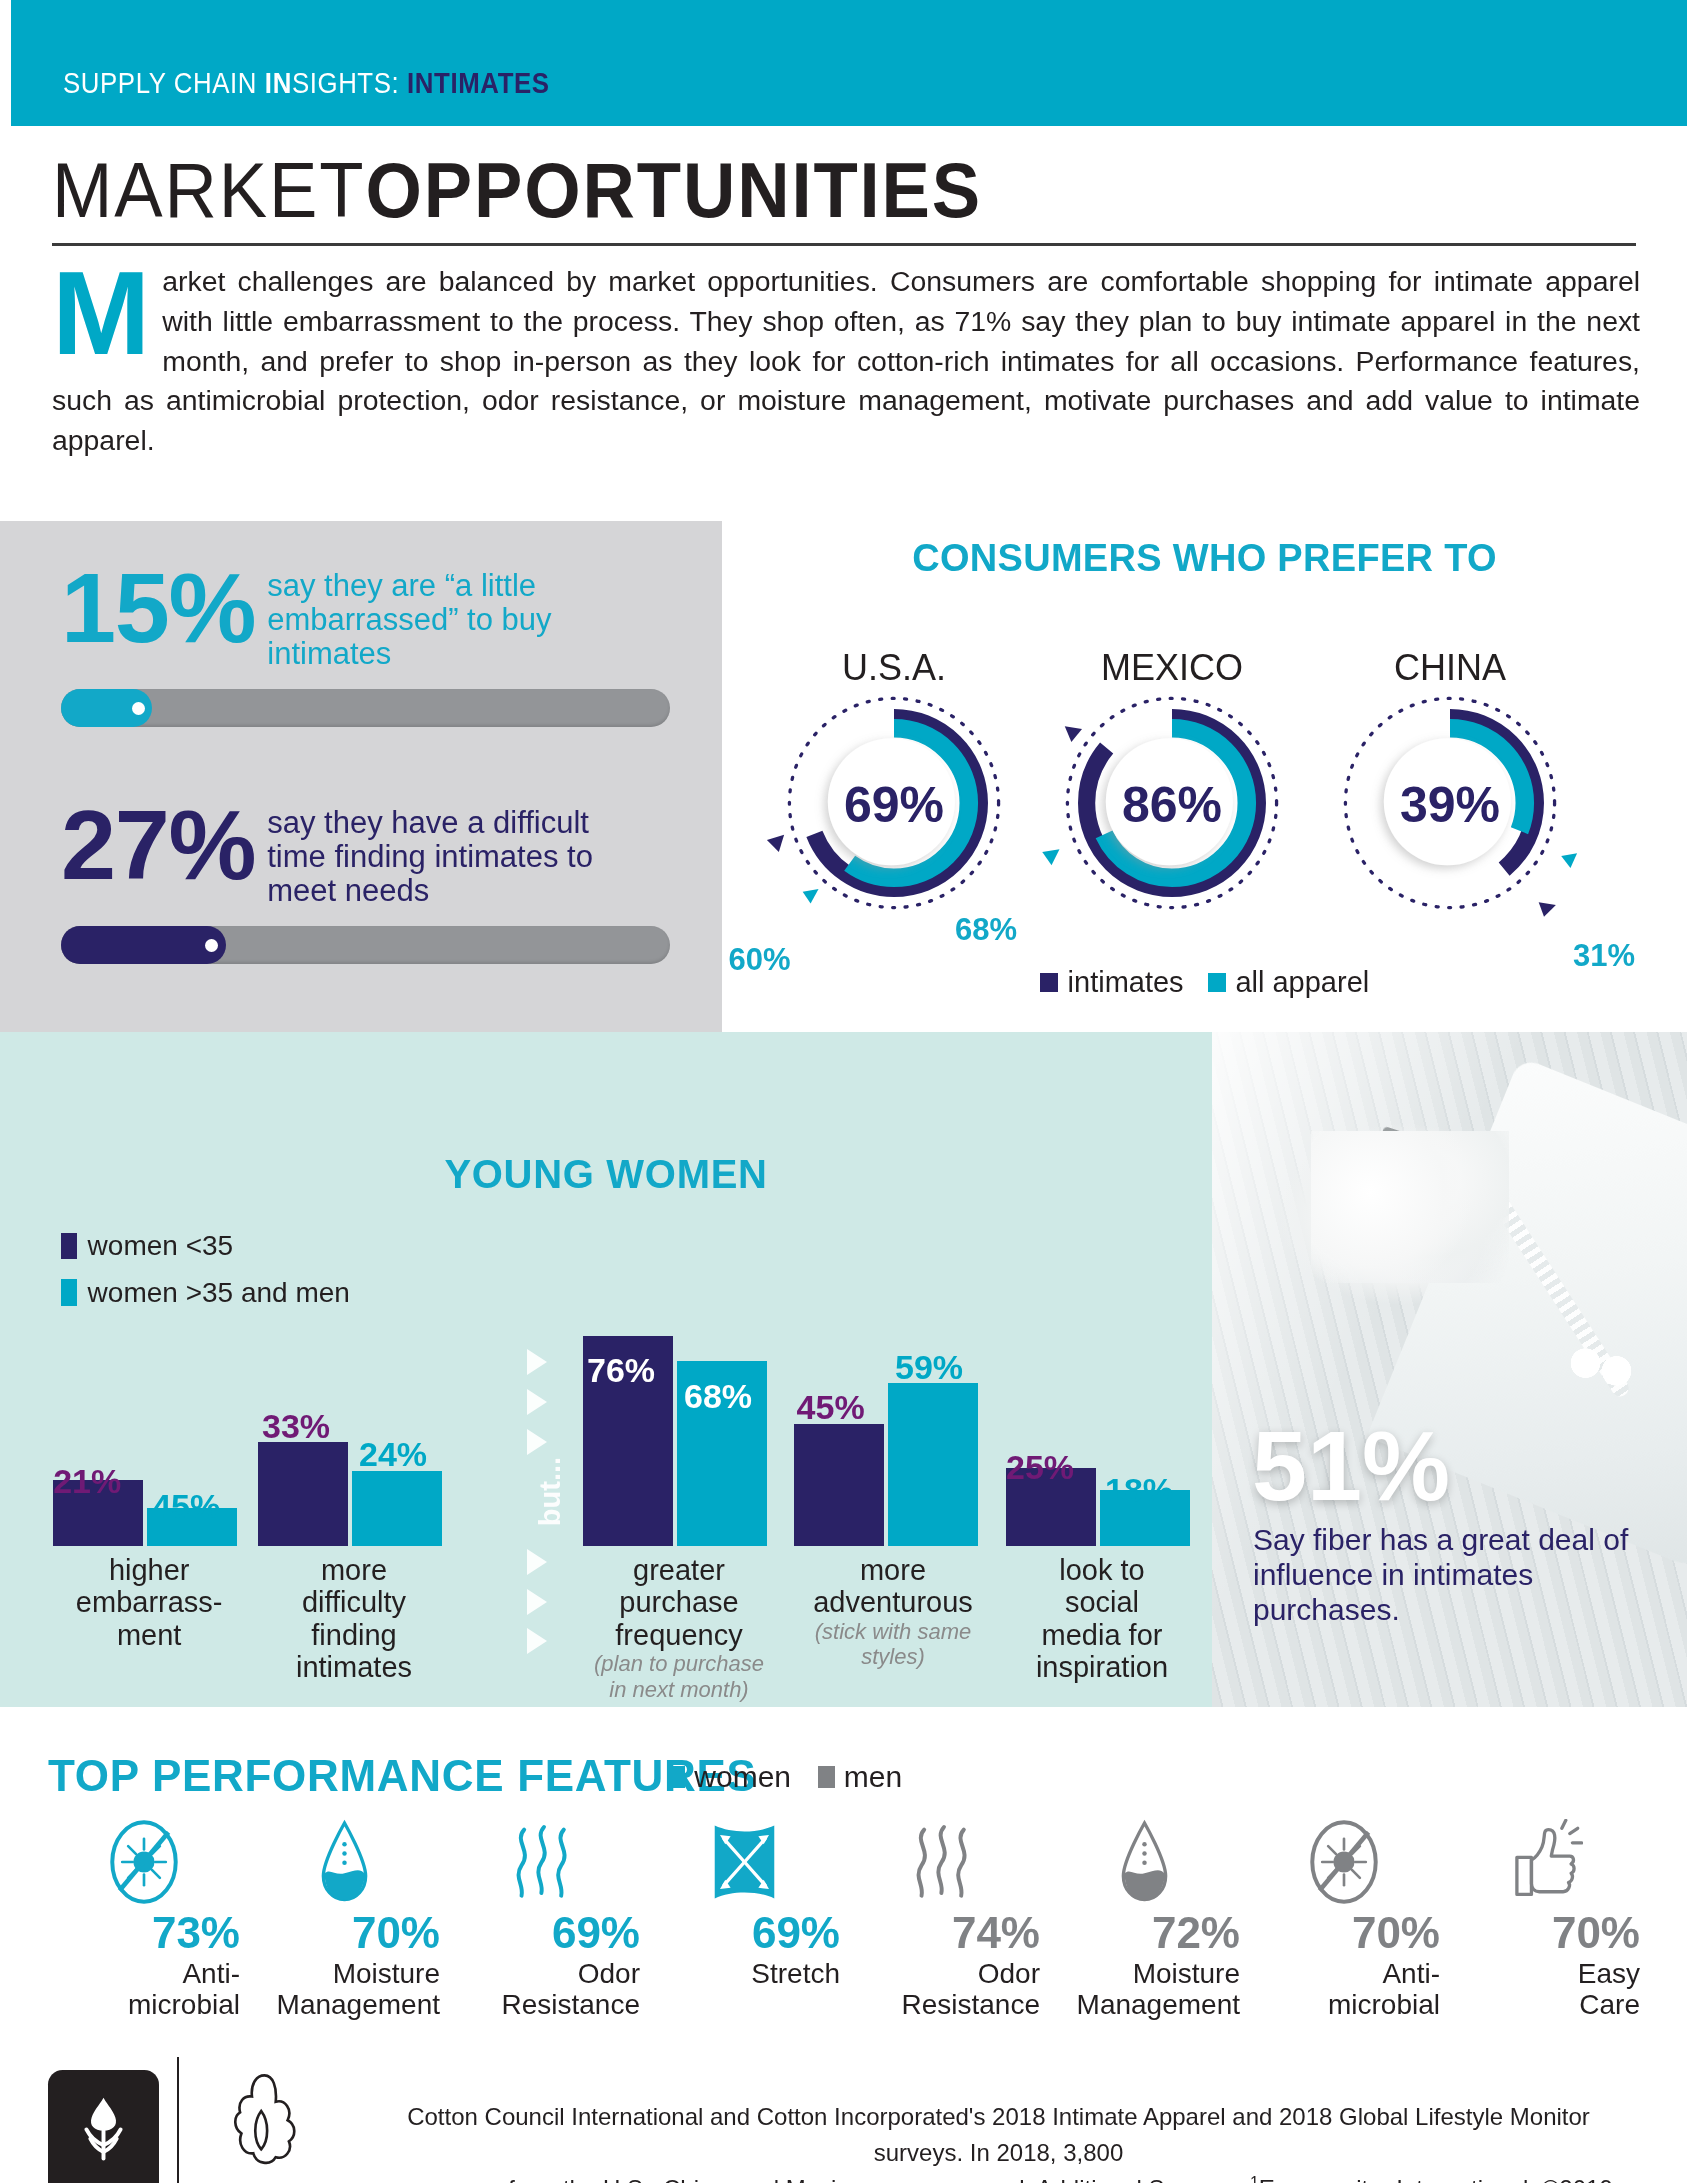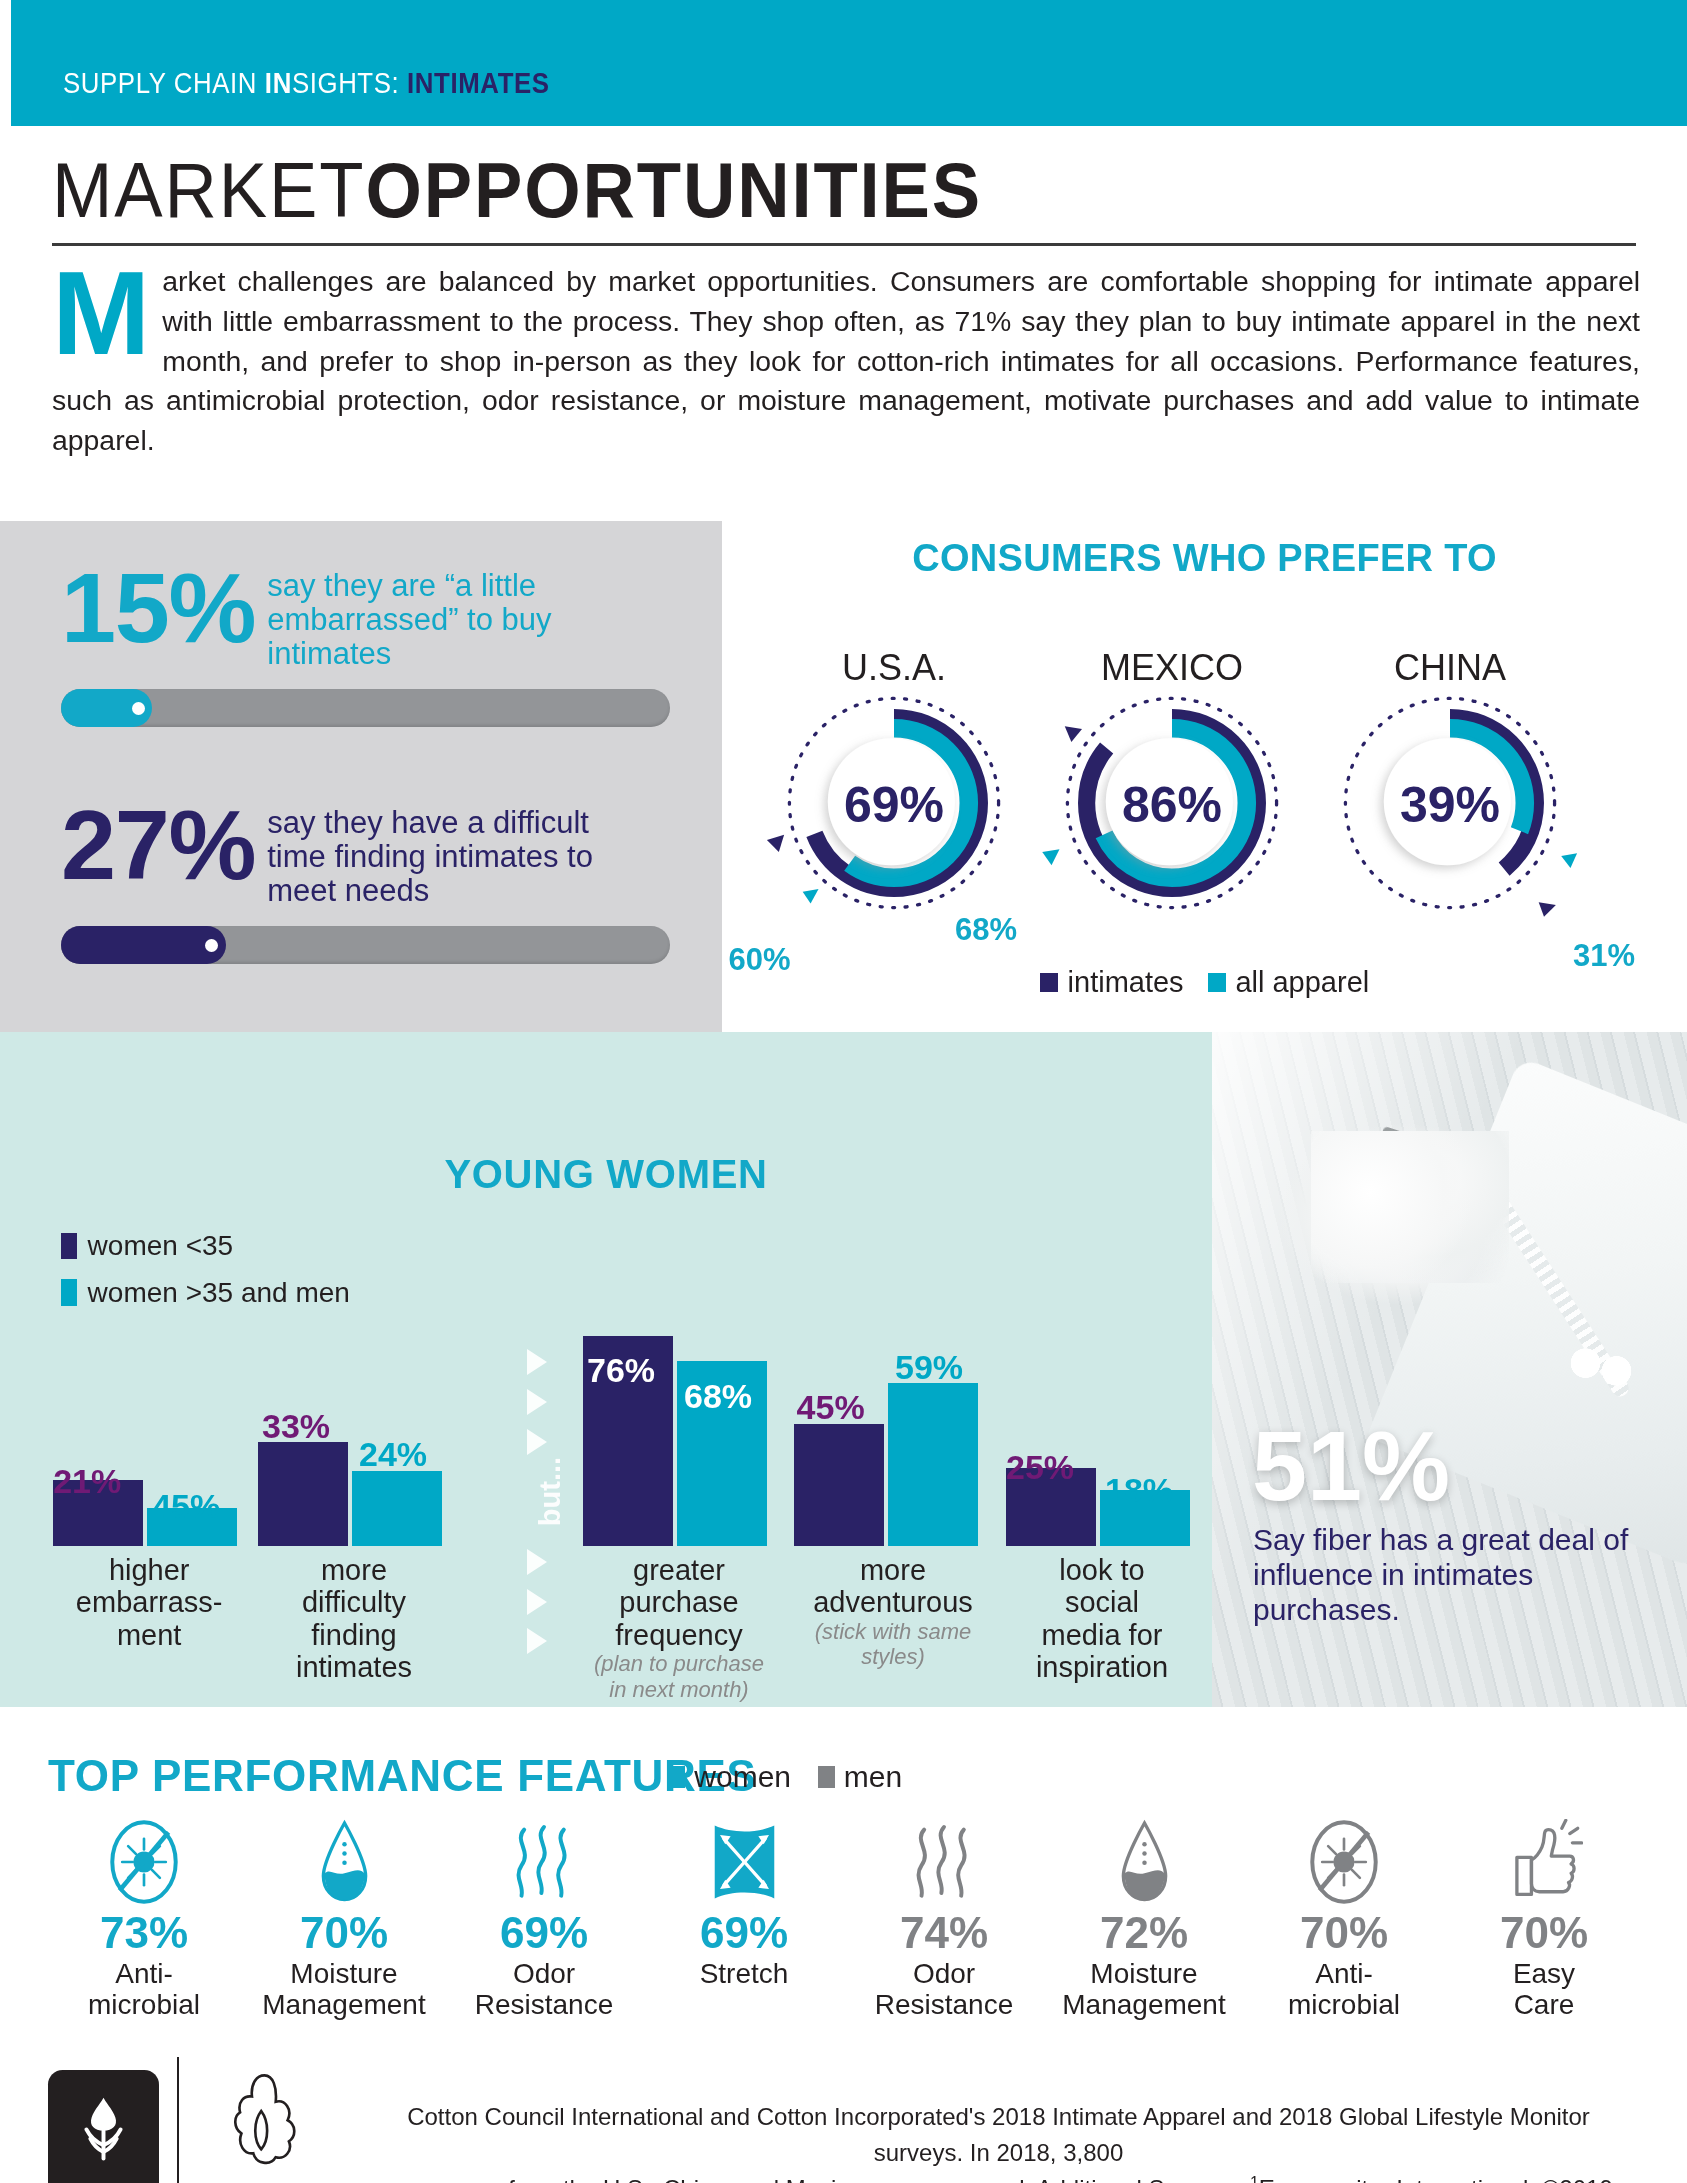--- a/index.html
+++ b/index.html
@@ -244,21 +244,21 @@
     position:absolute; left:48px; top:44px; font-size:44px; font-weight:700; color:#12a8c8;
     font-family:"Liberation Sans Narrow","Liberation Sans",sans-serif; letter-spacing:0.7px;
   }
   .perf-legend{ position:absolute; left:668px; top:53px; display:flex; gap:26.5px; align-items:center;
                 font-size:30px; font-family:"Liberation Sans Narrow","Liberation Sans",sans-serif;justify-content:flex-end; }
   .perf-legend .it{ display:flex; align-items:center; gap:9.3px; color:#231f20; }
   .perf-legend .sq{ width:17px; height:22.5px; display:inline-block; }
 
   .perf-grid{ position:absolute; left:48px; top:111px; width:1592px;
               display:flex; justify-content:space-between; }
-  .pcell{ width:192px; text-align:center; }
+  .pcell{ width:192px; text-align:right; }
   .picon{ height:87px; display:flex; align-items:center; justify-content:center; }
   .ppct{ font-size:44px; font-weight:700; line-height:1.05; margin-top:5.3px;
          font-family:"Liberation Sans Narrow","Liberation Sans",sans-serif; }
   .plab{ font-size:28px; line-height:1.12; color:#231f20; margin-top:1.3px;
          font-family:"Liberation Sans Narrow","Liberation Sans",sans-serif; }
 
   
   .footer{ position:absolute; left:0; top:2038px; width:1687px; height:146px; background:#fff; }
   .logo-cotton{
     position:absolute; left:48px; top:32px; width:111px; height:146px;

